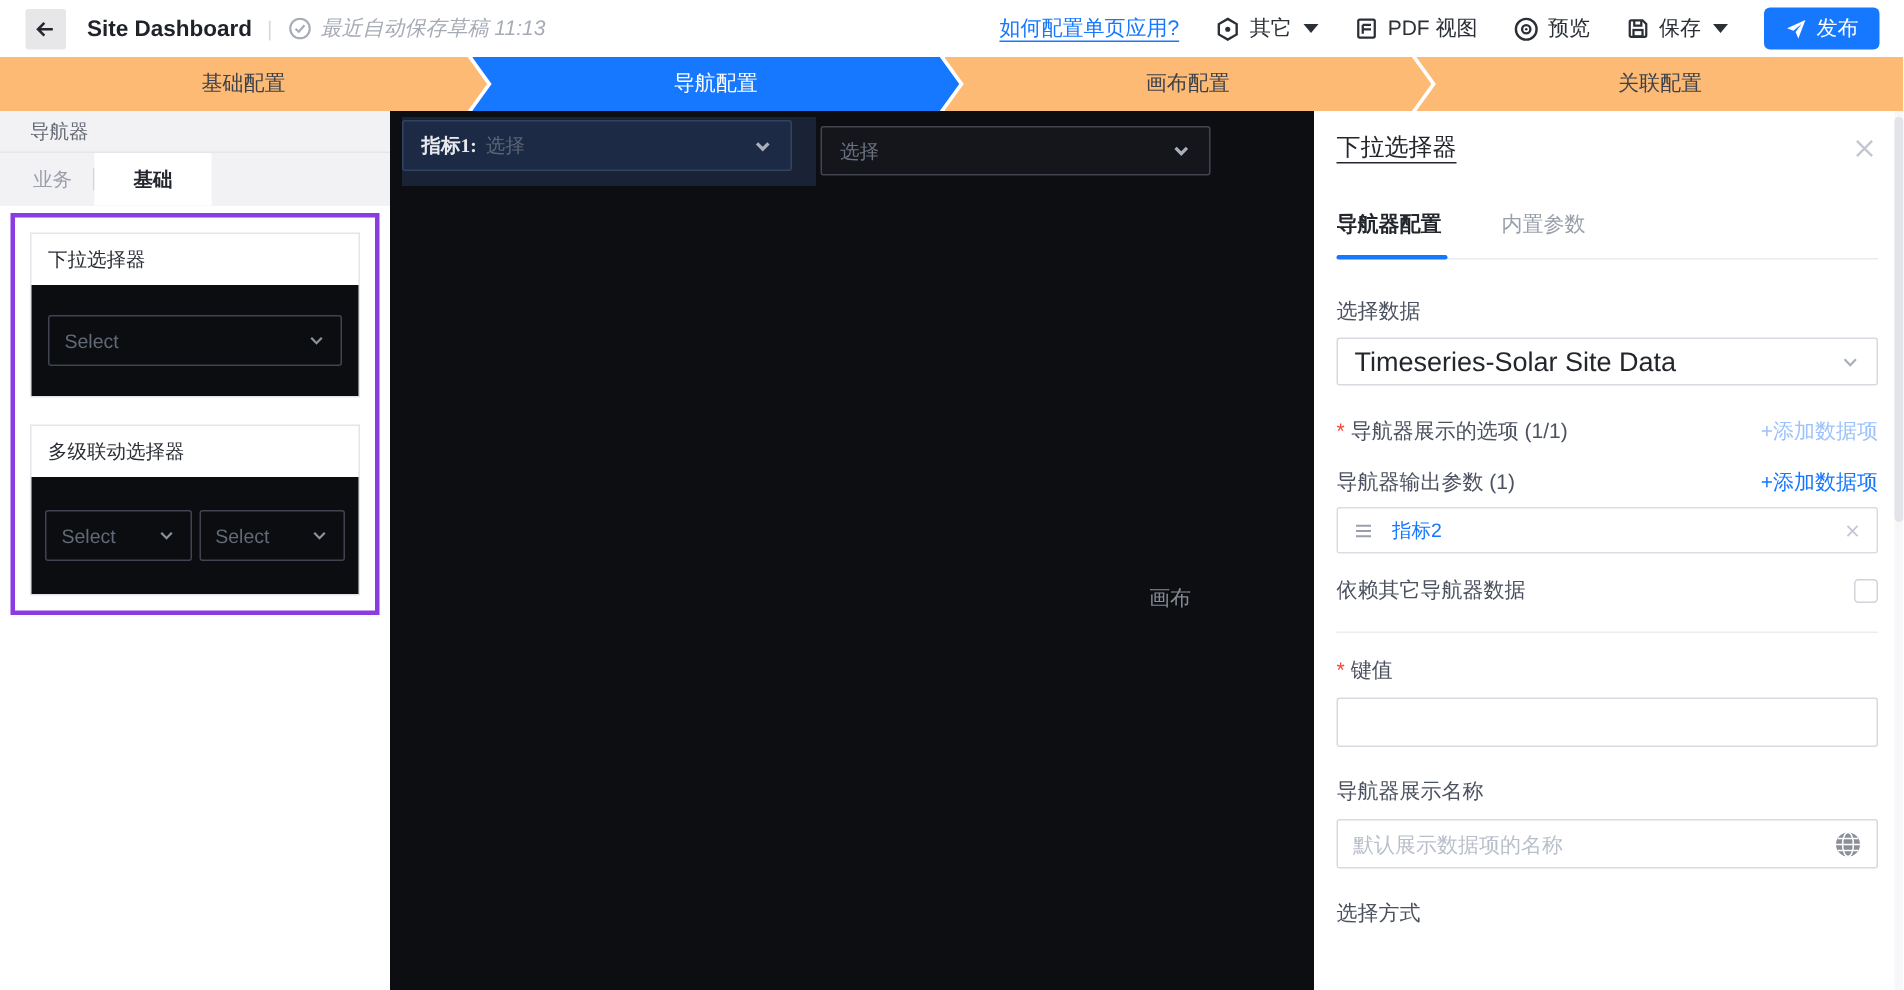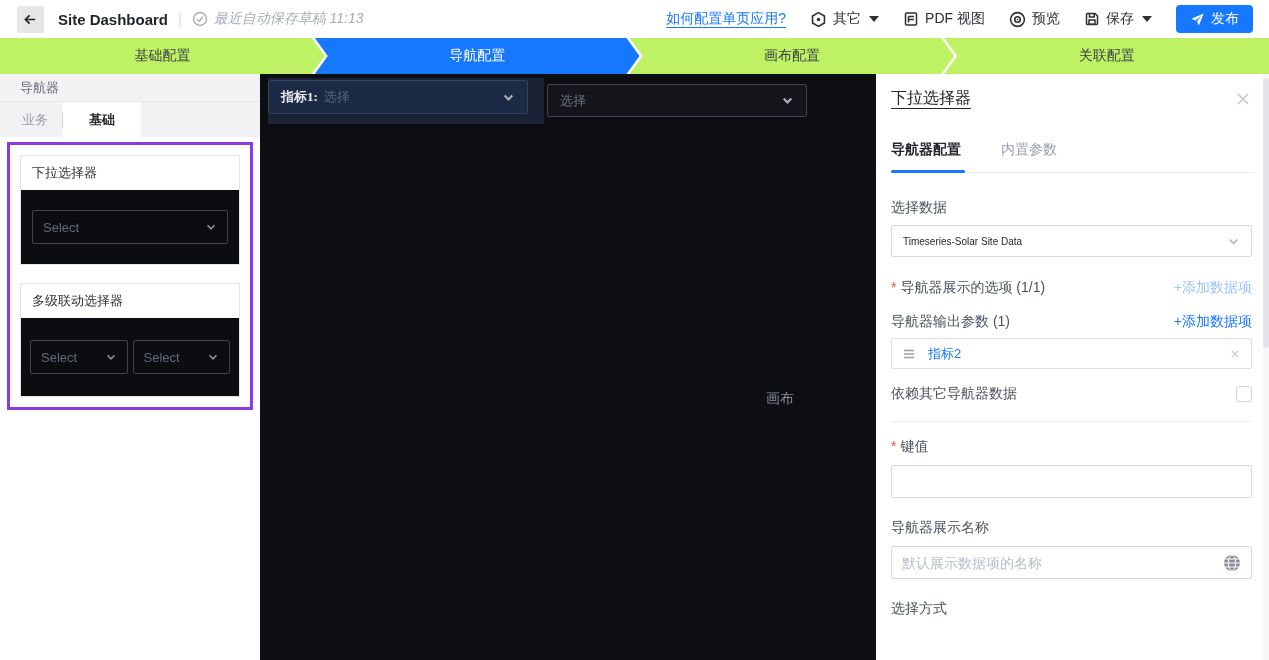--- a/index.html
+++ b/index.html
@@ -13,21 +13,21 @@
   .tb-divider { color:#d8dae0; margin:0 10px; font-size:14px; }
   .autosave { display:flex; align-items:center; gap:6px; color:#a6abb6; font-size:14px;font-style:italic; }
   .tb-right { margin-left:auto; display:flex; align-items:center; gap:24px; }
   .help-link { color:#1677ff; font-size:14px; text-decoration:underline; text-underline-offset:4px; cursor:pointer; }
   .tb-item { display:flex; align-items:center; gap:6px; font-size:14px; color:#2b2f36; cursor:pointer; }
   .caret { width:0; height:0; border-left:5px solid transparent; border-right:5px solid transparent; border-top:6px solid #2b2f36; margin-left:2px; }
   .publish-btn { background:#1677ff; color:#fff; border:none; border-radius:4px; height:28px; padding:0 14px; font-size:14px; display:flex; align-items:center; gap:6px; cursor:pointer; font-family:inherit; }
 
   
   .steps { height:36px; display:flex; background:#fff; }
-  .step { flex:1; background:#bef264; color:#3c414b; font-size:14px; display:flex; align-items:center; justify-content:center;
+  .step { flex:1; background:#fdba74; color:#3c414b; font-size:14px; display:flex; align-items:center; justify-content:center;
           clip-path: polygon(0 0, calc(100% - 13px) 0, 100% 50%, calc(100% - 13px) 100%, 0 100%, 13px 50%); cursor:pointer; }
   .step:first-child { clip-path: polygon(0 0, calc(100% - 13px) 0, 100% 50%, calc(100% - 13px) 100%, 0 100%); }
   .step:last-child { clip-path: polygon(0 0, 100% 0, 100% 100%, 0 100%, 13px 50%); }
   .step + .step { margin-left:-10px; }
   .step.active { background:#1677ff; color:#fff; font-weight:500; }
 
   
   .main { display:flex; height:586px; }
 
   
@@ -66,21 +66,21 @@
   .rp-title { font-size:16px; font-weight:500; color:#23262d; text-decoration:underline; text-underline-offset:5px; text-decoration-thickness:1px; }
   .rp-close { color:#c3c7d1; cursor:pointer; display:flex; }
   .rp-tabs { margin-top:32px; display:flex; gap:40px; font-size:14px; }
   .rp-tab { color:#9aa0ab; cursor:pointer; padding-bottom:0; }
   .rp-tab.active { color:#23262d; font-weight:bold; }
   .rp-tabline { margin-top:11px; height:3px; position:relative; border-bottom:1px solid #e8eaee; }
   .rp-tabline-bar { position:absolute; left:0; top:0; width:74px; height:3px; background:#1677ff; border-radius:2px; }
   .rp-label { font-size:14px; color:#4b515e; }
   .req { color:#f5483b; margin-right:4px; }
   .mt26 { margin-top:26px; } .mt21 { margin-top:21px; } .mt16 { margin-top:16px; }
-  .rp-select { margin-top:8px; height:32px; border:1px solid #d7dae1; border-radius:2px; display:flex; align-items:center; padding:0 11px; font-size:10px; color:#23262d; cursor:pointer; }
+  .rp-select { margin-top:8px; height:32px; border:1px solid #d7dae1; border-radius:2px; display:flex; align-items:center; padding:0 11px; font-size:18px; color:#23262d; cursor:pointer; }
   .rp-row { margin-top:22px; display:flex; align-items:center; justify-content:space-between; }
   .add-link { font-size:14px; color:#1677ff; cursor:pointer; }
   .add-link.disabled { color:#9dc2fb; }
   .item-row { margin-top:7px; height:31px; border:1px solid #dadde4; border-radius:2px; display:flex; align-items:center; padding:0 10px; }
   .drag-handle { color:#9aa0ab; display:flex; cursor:grab; }
   .item-label { font-size:13px; color:#1677ff; margin-left:12px; }
   .item-close { margin-left:auto; color:#c3c7d1; cursor:pointer; display:flex; }
   .check-row { margin-top:16px; display:flex; align-items:center; justify-content:space-between; }
   .checkbox { width:16px; height:16px; border:1px solid #cfd3db; border-radius:3px; background:#fff; cursor:pointer; }
   .rp-divider { margin-top:18px; height:1px; background:#ebedf1; }

